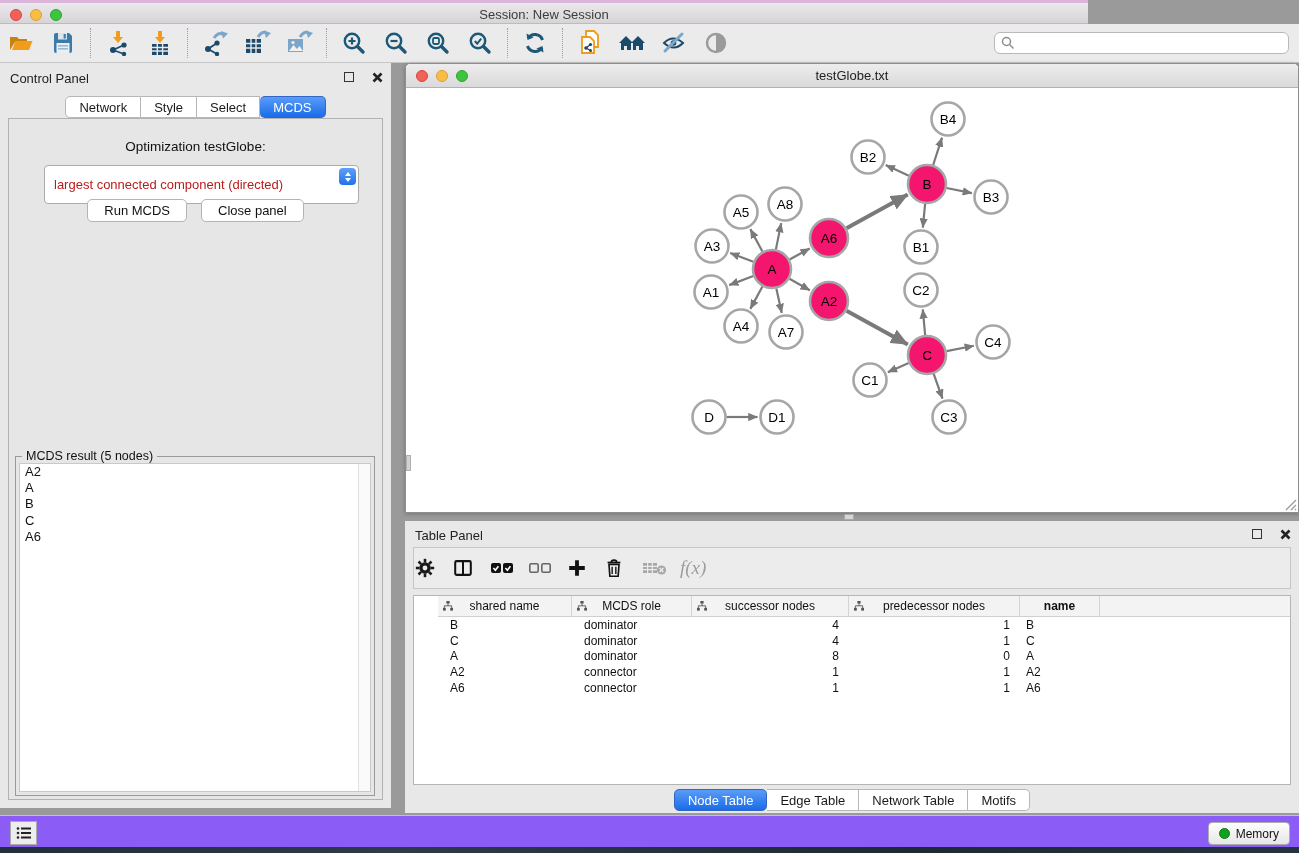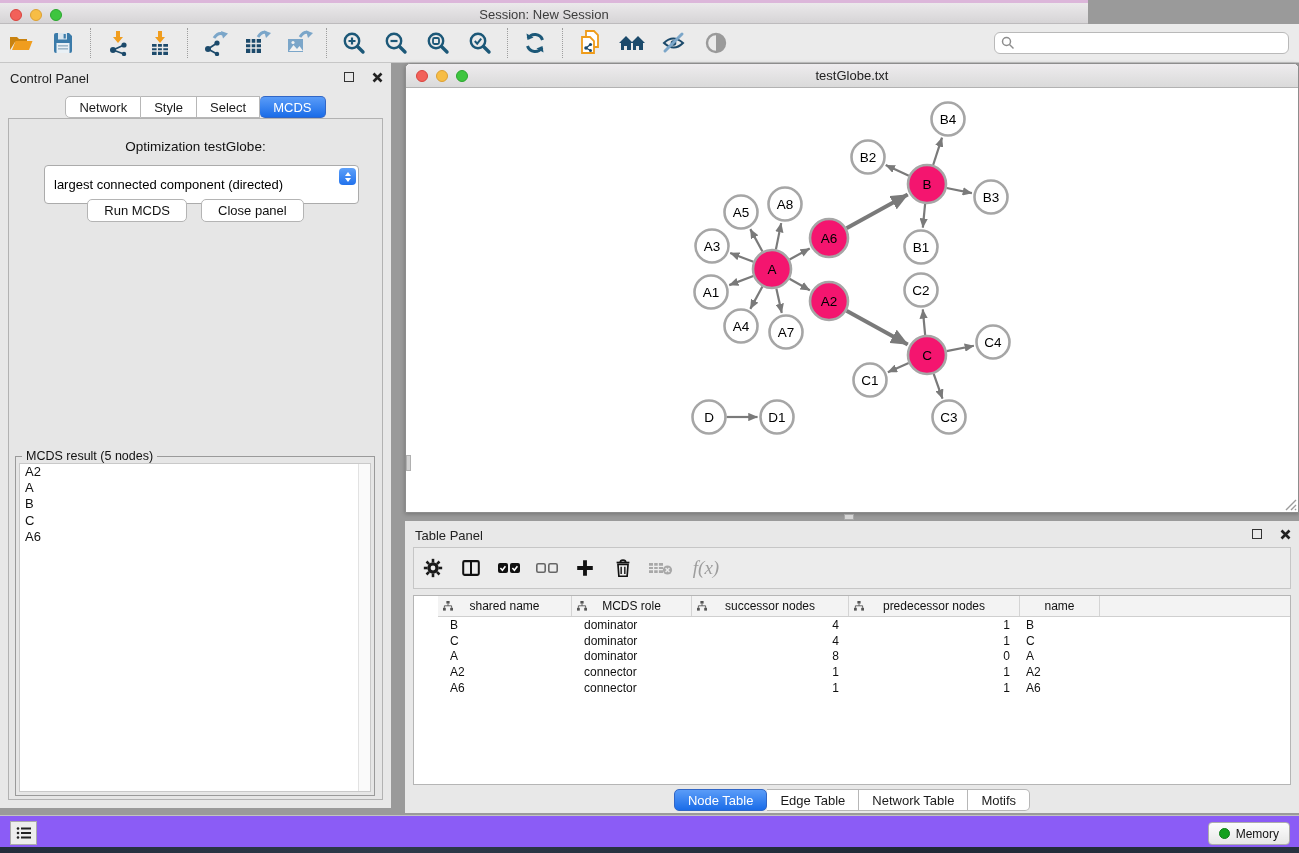--- a/index.html
+++ b/index.html
@@ -42,21 +42,21 @@
   .seg { background:#fff; border:1px solid #b7b7b7; border-left:none; padding:3px 13px;
     font-size:13px; color:#1a1a1a; height:22px; line-height:15px; }
   .seg:first-child { border-left:1px solid #b7b7b7; border-radius:5px 0 0 5px; }
   .seg:last-child { border-radius:0 5px 5px 0; }
   .seg.active { background:linear-gradient(#5a9cf8,#1a6ce8); border-color:#3166c6; color:#fff; border-radius:5px; }
 
   .cp-box { position:absolute; left:8px; right:8px; top:55px; bottom:8px;
     border:1px solid #b2b2b2; background:#e6e6e6; }
   .opt-label { position:absolute; left:0; right:0; top:20px; text-align:center; font-size:13.5px; color:#111; }
   .combo { position:absolute; left:35px; top:46px; width:315px; height:39px; background:#fff;
-    border:1px solid #ababab; border-radius:4px; font-size:13px; color:#000000;
+    border:1px solid #ababab; border-radius:4px; font-size:13px; color:#b91c1c;
     display:flex; align-items:center; padding-left:9px; }
   .combo .stepper { position:absolute; right:2px; top:2px; width:17px; height:17px; border-radius:4px;
     background:linear-gradient(#5da0f9,#2272ec); display:flex; flex-direction:column;
     align-items:center; justify-content:center; gap:2px; }
   .stepper .up, .stepper .dn { width:0; height:0; border-left:3.5px solid transparent; border-right:3.5px solid transparent; }
   .stepper .up { border-bottom:4px solid #fff; }
   .stepper .dn { border-top:4px solid #fff; }
   .cp-buttons { position:absolute; left:0; right:0; top:80px; display:flex; justify-content:center; gap:14px; }
   .btn { background:#fff; border:1px solid #b4b4b4; border-radius:5px; font-size:13px; color:#111;
     padding:3px 16px; height:23px; font-family:"Liberation Sans",sans-serif; }
@@ -81,21 +81,21 @@
   .vscroll-thumb { position:absolute; left:0px; top:367px; width:5px; height:16px; background:#d2d2d2; border:1px solid #b0b0b0; }
 
   .split-handle { position:absolute; left:844px; top:514px; width:10px; height:6px; background:#d6d6d6; border:1px solid #a8a8a8; }
 
   
   .table-panel { position:absolute; left:405px; top:521px; width:894px; height:292px; background:#e8e8e8; }
   .tp-title { position:absolute; left:10px; top:7px; font-size:13px; color:#222; }
   .tp-icons { position:absolute; right:8px; top:7px; }
   .tp-toolbar { position:absolute; left:8px; top:26px; width:878px; height:42px; background:#ececec;
     border:1px solid #c6c6c6; display:flex; align-items:center; }
-  .tp-tool { width:38px; height:34px; display:flex; align-items:center; justify-content:center; }
+  .tp-tool { width:38px; height:34px; display:flex; align-items:center; }
   .fx { font-family:"Liberation Serif",serif; font-style:italic; font-size:19px; color:#9d9d9d; }
 
   .ntable { position:absolute; left:8px; top:74px; width:878px; height:190px; background:#fff; border:1px solid #b5b5b5; overflow:hidden;padding-left:24px; }
   .thead { display:flex; height:21px; background:#f3f3f3; border-bottom:1px solid #cfcfcf; }
   .th { position:relative; border-right:1px solid #d4d4d4; font-size:12px; color:#111;
     display:flex; align-items:center; justify-content:center; }
   .th .mini-ic { position:absolute; left:5px; top:5px; }
   .trow { display:flex; height:15.8px; align-items:center; }
   .td { font-size:12px; color:#111; overflow:hidden; white-space:nowrap; }
   .td.l { text-align:left; } .td.r { text-align:right; }
@@ -496,21 +496,21 @@
         </div>
         <div class="th" style="width: 171px;">
           <svg class="mini-ic" width="10" height="10" viewBox="0 0 10 10">
             <rect x="3.4" y="0" width="3.2" height="2.6" fill="#555"></rect>
             <rect x="0" y="6.8" width="2.8" height="2.8" fill="#555"></rect>
             <rect x="7.2" y="6.8" width="2.8" height="2.8" fill="#555"></rect>
             <path d="M5 2.6 V4.8 M1.4 6.8 V4.8 H8.6 V6.8" stroke="#555" stroke-width="0.9" fill="none"></path>
           </svg>
           <span>predecessor nodes</span>
         </div>
-        <div class="th" style="width: 80px;">
+        <div class="th" style="width: 80px; font-weight: bold;">
           <span>name</span>
         </div>
         <div class="th" style="flex: 1 1 0%; border-right: none;"></div>
       </div>
     <div id="table-body">
         <div class="trow">
           <div class="td l" style="width: 134px; padding: 0px 0px 0px 12px;">B</div>
           <div class="td l" style="width: 120px; padding: 0px 0px 0px 12px;">dominator</div>
           <div class="td r" style="width: 157px; padding: 0px 10px 0px 0px;">4</div>
           <div class="td r" style="width: 171px; padding: 0px 10px 0px 0px;">1</div>

